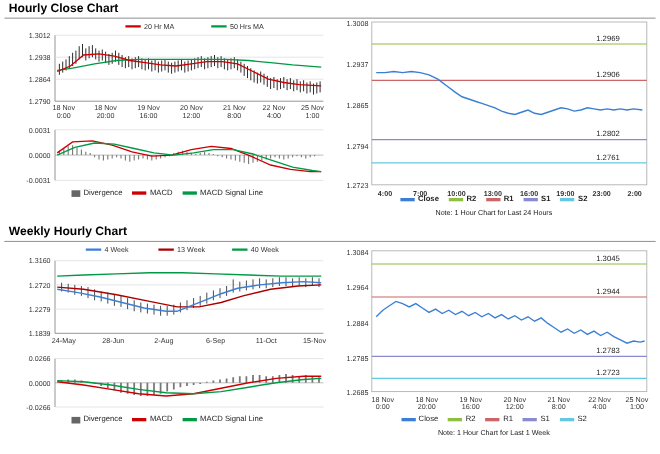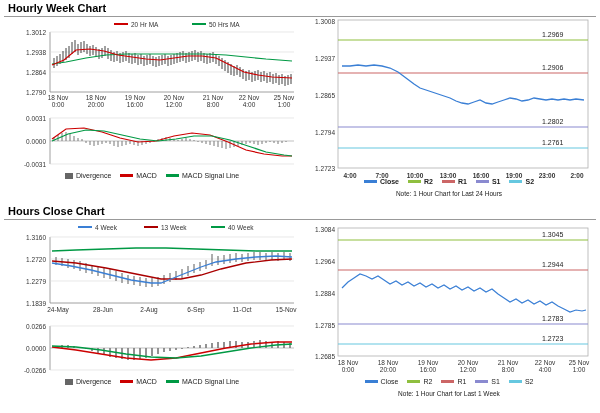--- a/index.html
+++ b/index.html
@@ -51,21 +51,21 @@
   .gridline { stroke: #d8d8d8; stroke-width: 0.6; }
   .framebox { fill: none; stroke: #b0b0b0; stroke-width: 0.8; }
   .val-label { font-size: 7px; fill: #222; }
 </style>
 </head>
 <body>
 
 <div class="page">
 
   <div class="panel" style="left:4px; top:2px; width:592px;">
-    <div class="section-title">Hourly Week Chart</div>
+    <div class="section-title">Hourly Close Chart</div>
     <hr class="hr">
   </div>
 
   <div class="panel" style="left:6px; top:18px; width:292px; height:92px;">
     <svg width="292" height="92" viewBox="0 0 292 92">
 
       <g>
         <line x1="108" y1="6" x2="122" y2="6" stroke="#cc0000" stroke-width="2"></line>
         <text x="125" y="8.5" class="tick-label" font-size="6.5">20 Hr MA</text>
         <line x1="186" y1="6" x2="200" y2="6" stroke="#009944" stroke-width="2"></line>
@@ -334,21 +334,21 @@
       <span style="font-weight:bold">S1</span>
     </span>
     <span class="item">
       <span class="swatch" style="background:#66c8e0"></span>
       <span style="font-weight:bold">S2</span>
     </span>
   </div>
   <div class="panel note" style="left:302px; top:190px; width:294px;">Note: 1 Hour Chart for Last 24 Hours</div>
 
   <div class="panel" style="left:4px; top:205px; width:592px;">
-    <div class="section-title">Hours Close Chart</div>
+    <div class="section-title">Weekly Hourly Chart</div>
     <hr class="hr">
   </div>
 
   <div class="panel" style="left:6px; top:221px; width:292px; height:100px;">
     <svg width="292" height="100" viewBox="0 0 292 100">
       <g>
         <line x1="72" y1="6" x2="86" y2="6" stroke="#3a7fd5" stroke-width="2"></line>
         <text x="89" y="8.5" class="tick-label" font-size="6.5">4 Week</text>
         <line x1="138" y1="6" x2="152" y2="6" stroke="#aa0000" stroke-width="2"></line>
         <text x="155" y="8.5" class="tick-label" font-size="6.5">13 Week</text>

